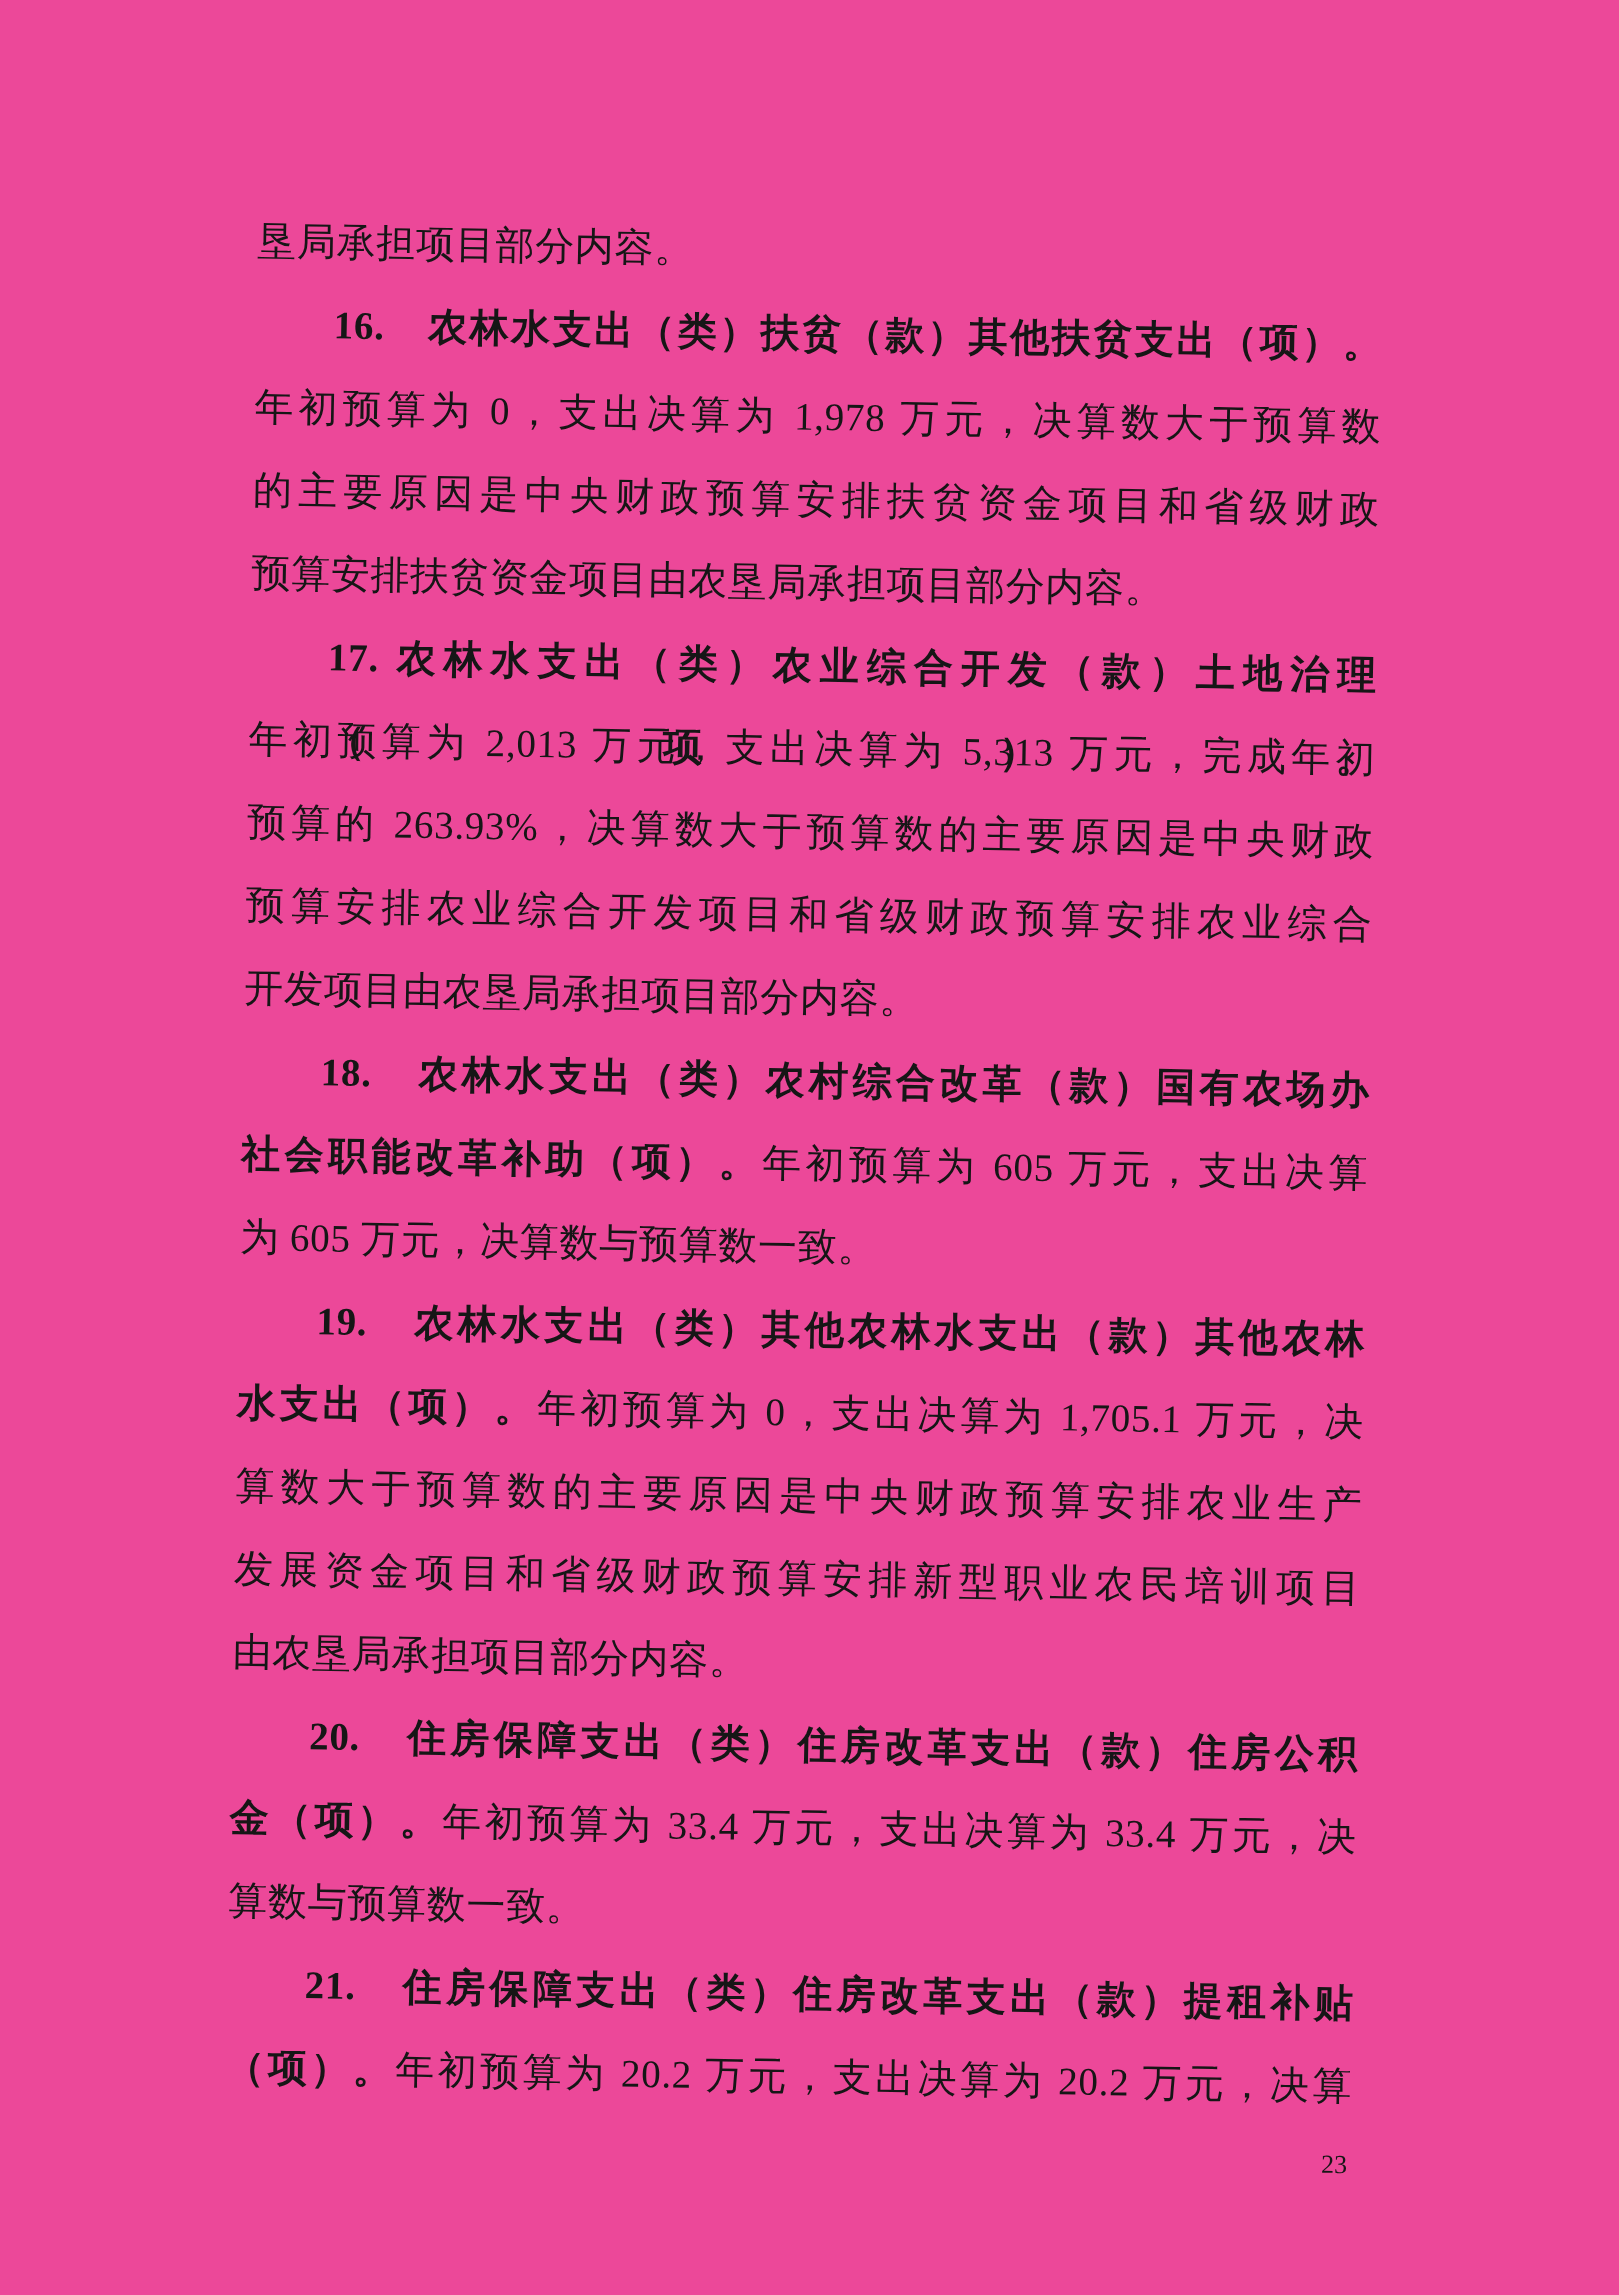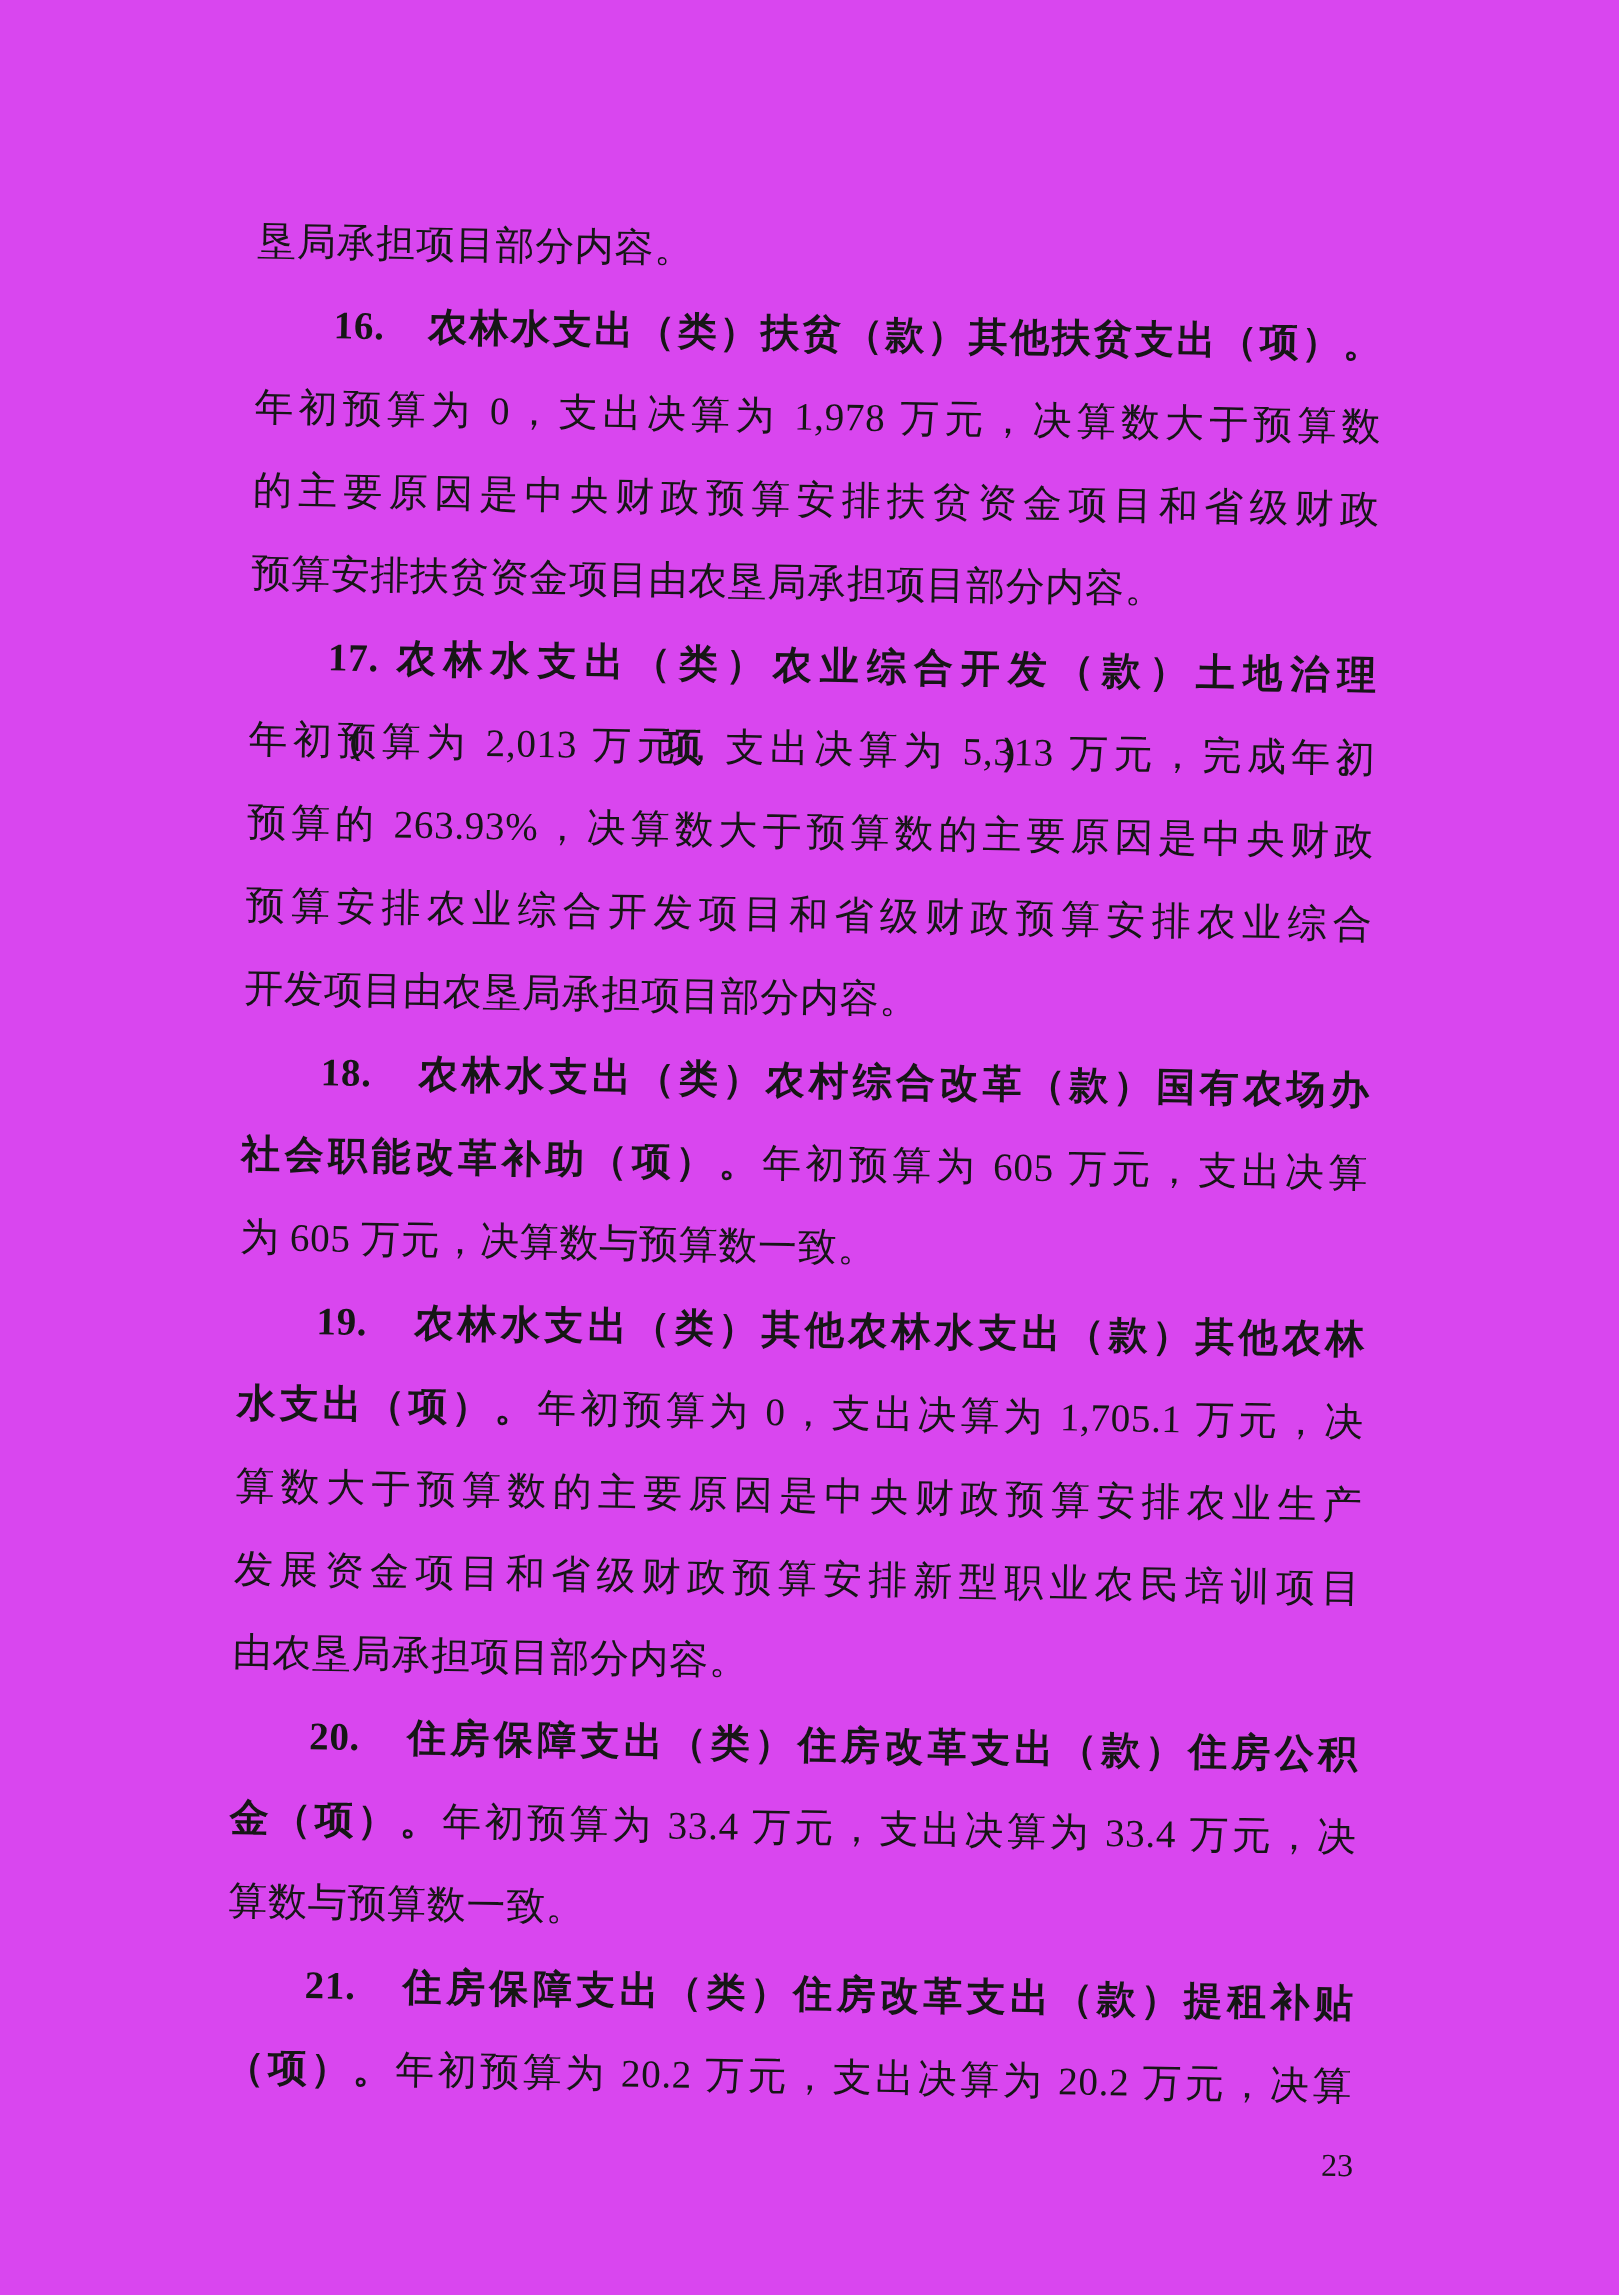--- a/index.html
+++ b/index.html
@@ -4,21 +4,21 @@
 <style>
   html, body {
     margin: 0;
     padding: 0;
     background: #ffffff;
   }
   .page {
     position: relative;
     width: 1620px;
     height: 2295px;
-    background: #d946ef;
+    background: #ec4899;
     overflow: hidden;
     font-family: "Liberation Serif", "DejaVu Serif", serif;
     color: #161616;
   }
   
   .content {
     position: absolute;
     left: 258px;
     top: 199px;
     width: 1127px;
@@ -42,21 +42,21 @@
   }
   .line.indent {
     padding-left: 78px;
   }
   .seg { font-weight: 400; }
   .seg.bold { font-weight: 700; }
   .page-number {
     position: absolute;
     left: 1321px;
     top: 2148px;
-    font-size: 32px;
+    font-size: 26px;
     line-height: 34px;
     transform: rotate(0.6deg);
     color: #161616;
   }
 </style>
 </head>
 <body>
 
 <div class="page">
   <div class="content" id="body-text">

